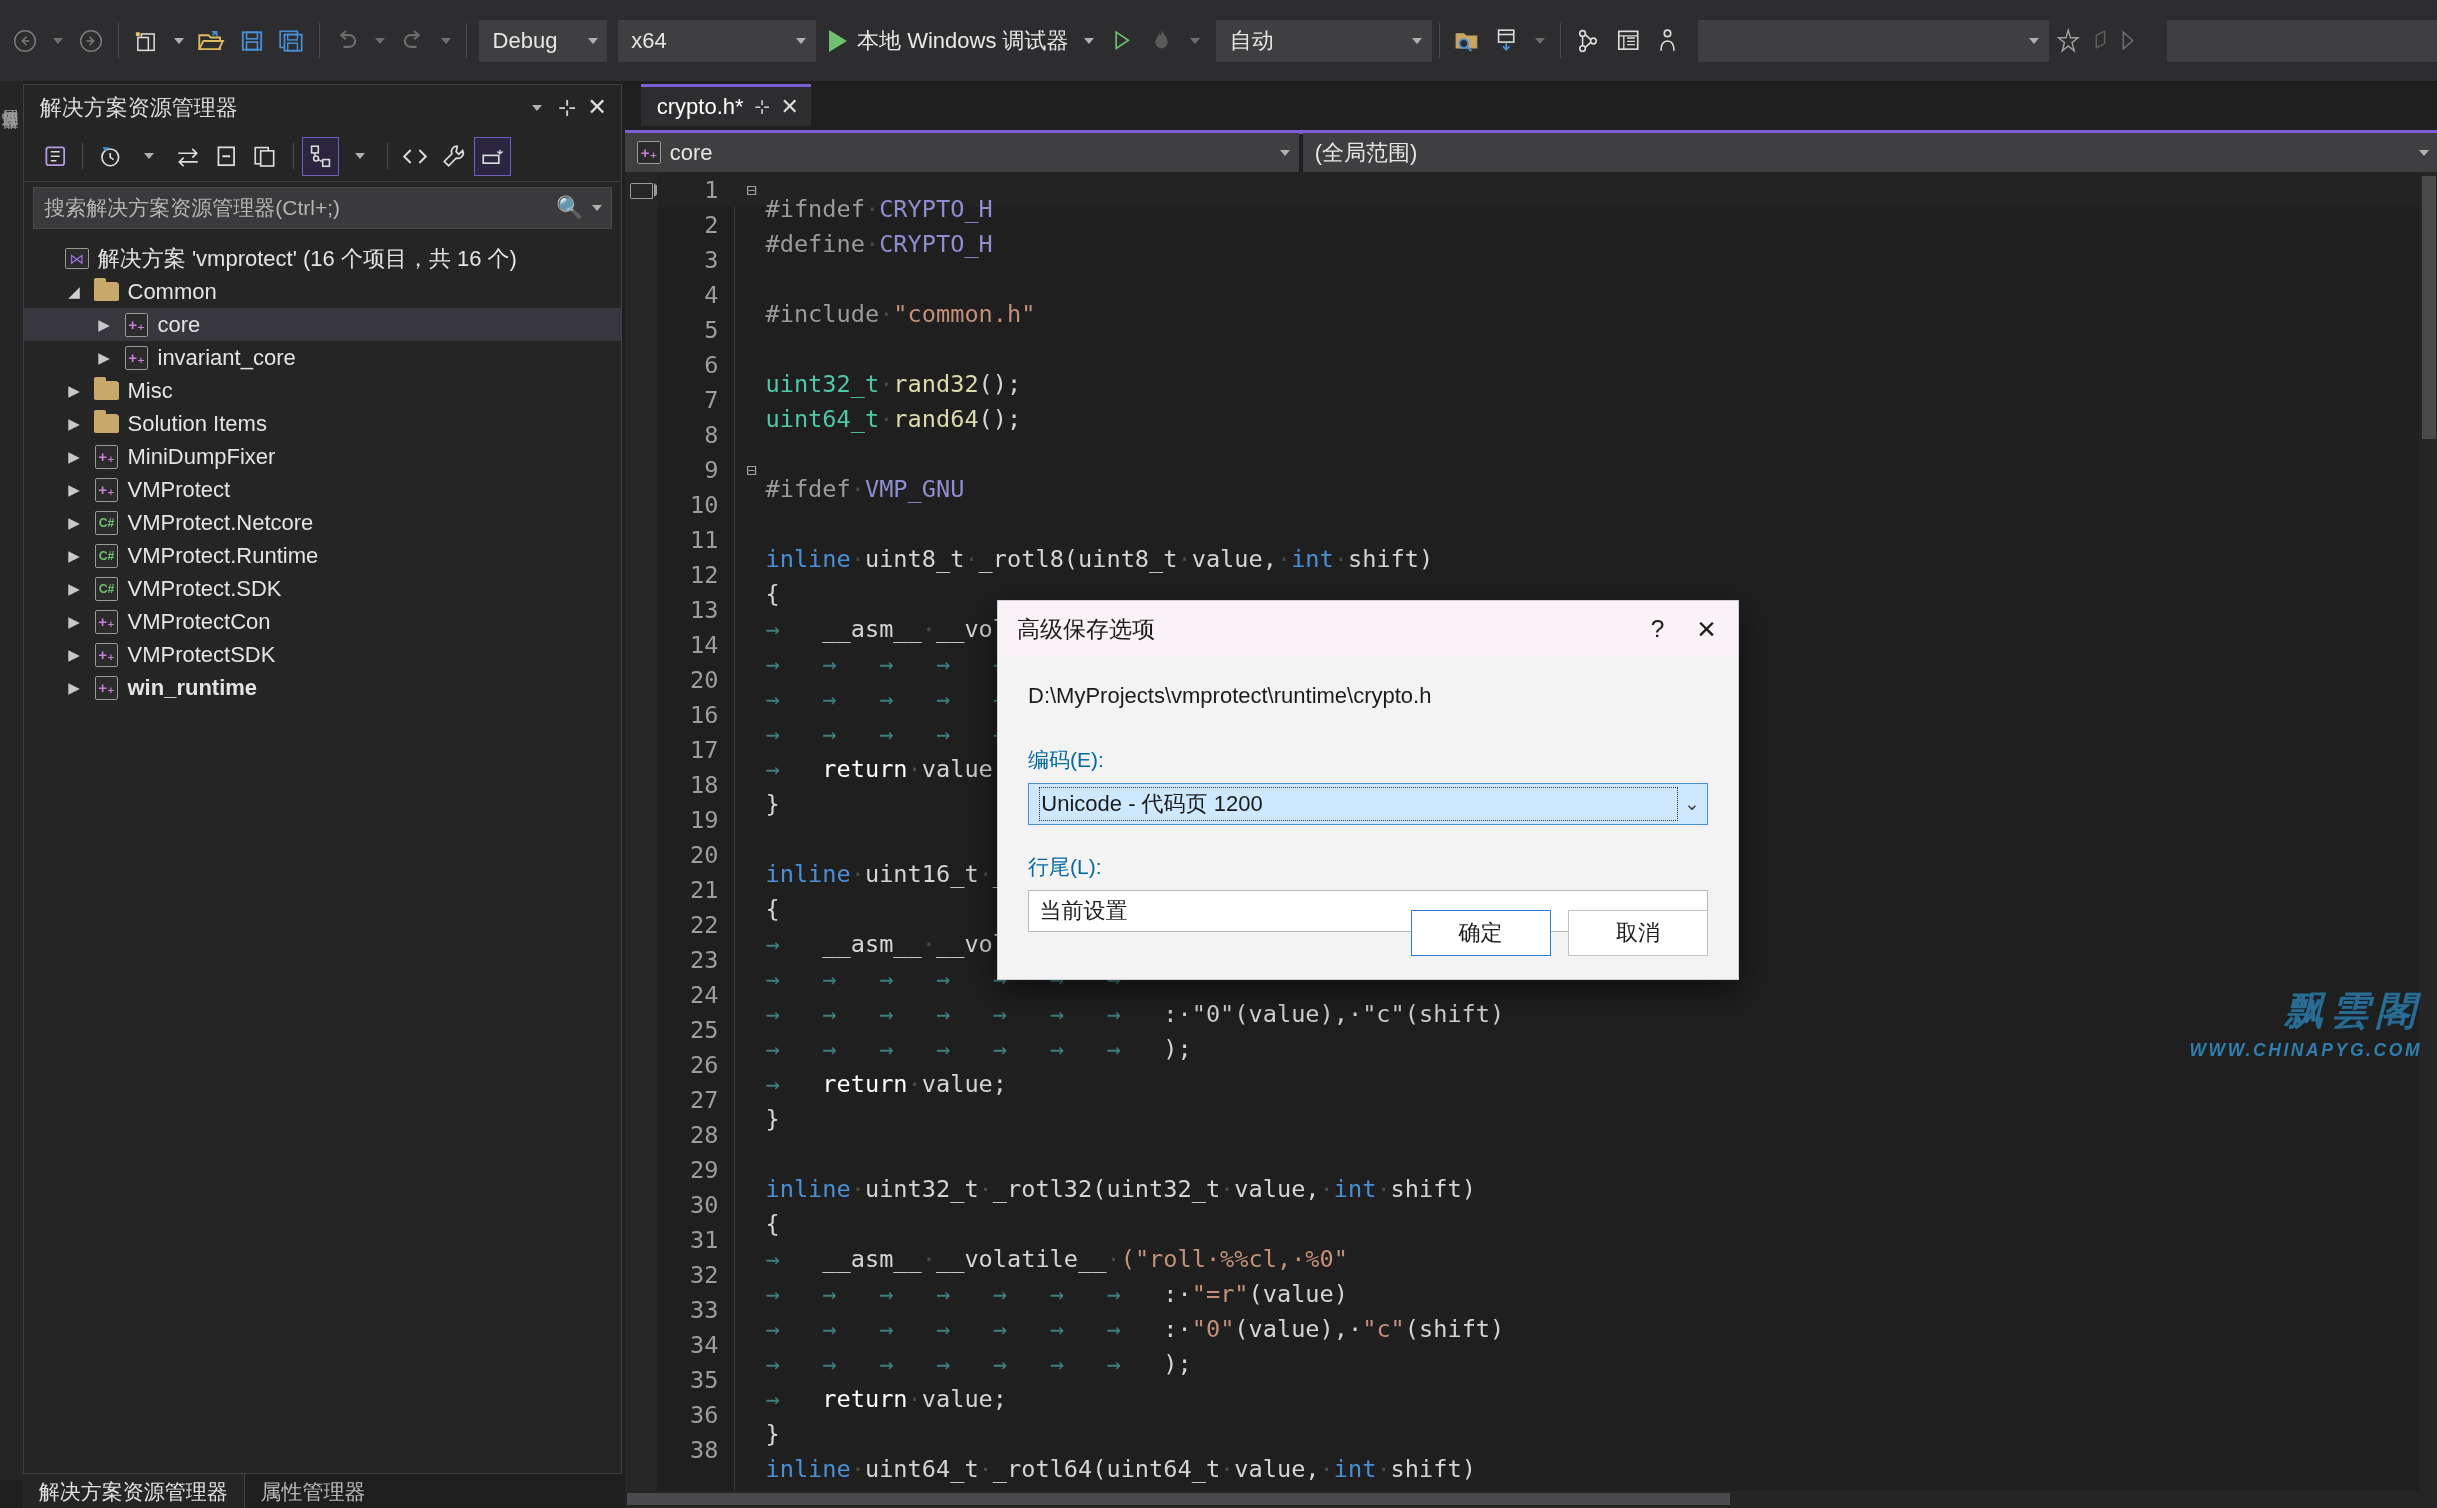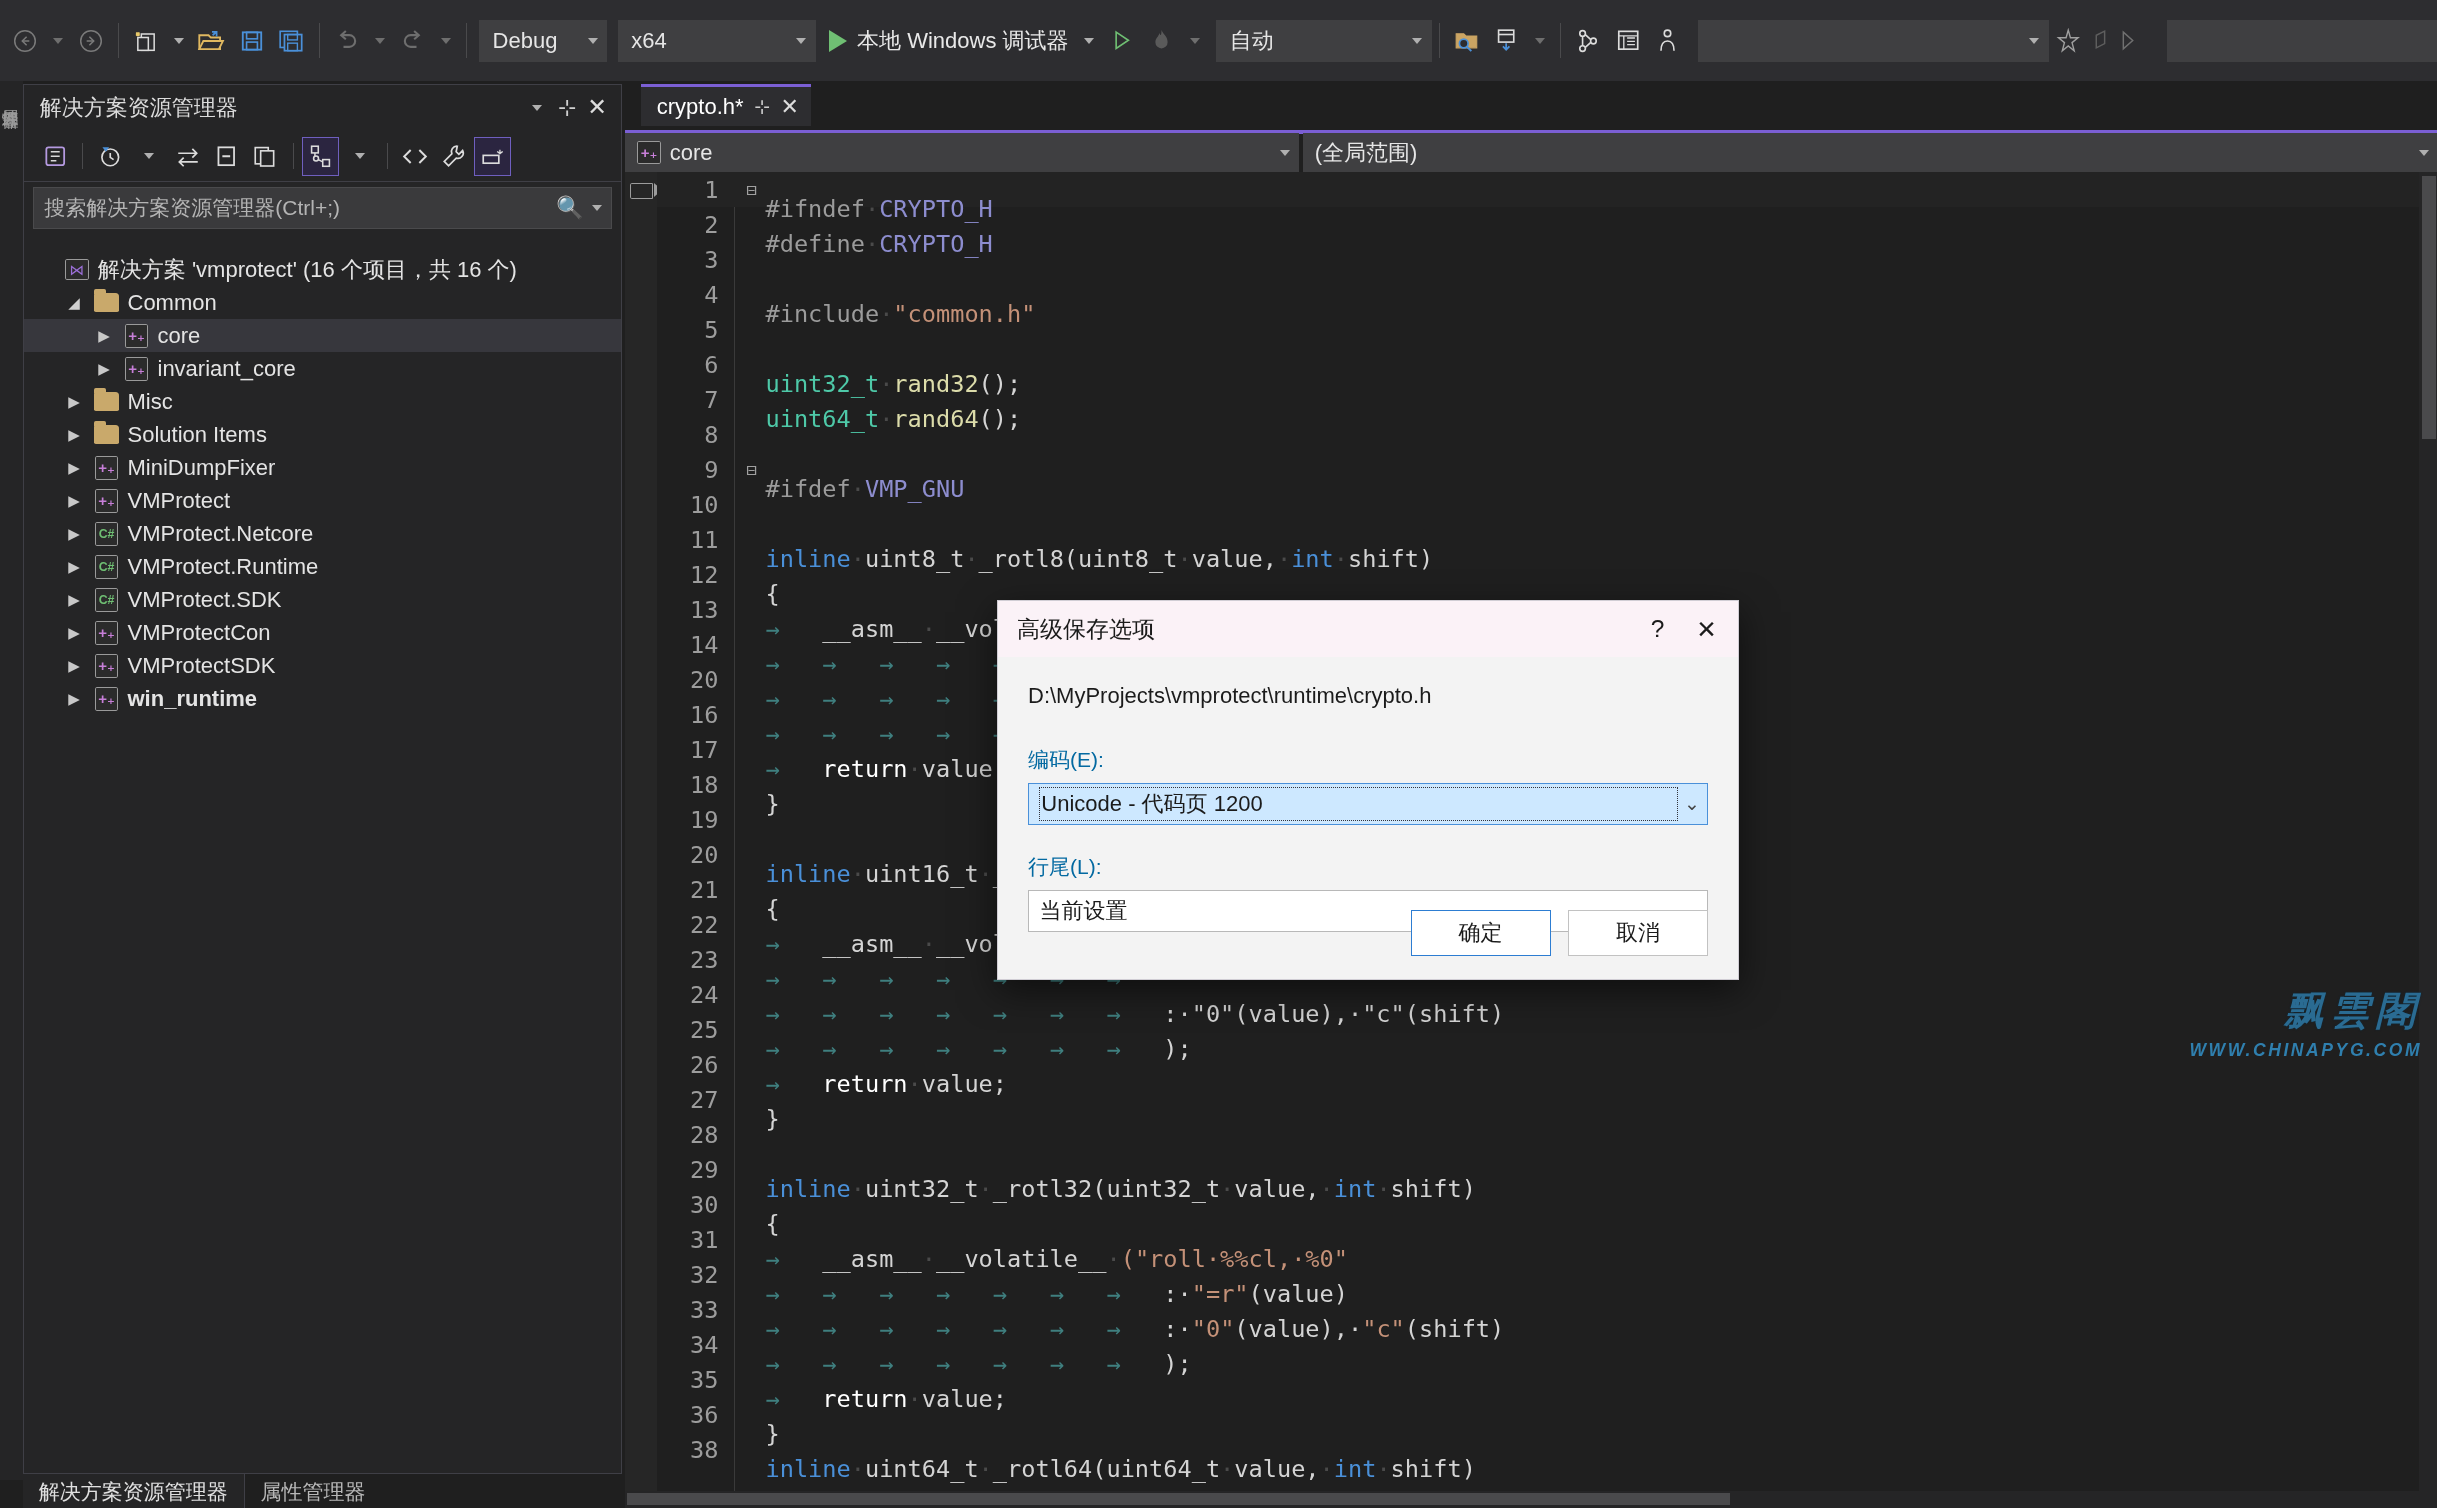--- a/index.html
+++ b/index.html
@@ -82,21 +82,21 @@
   .se-tsep { width: 0.9px; height: 26px; background: #4a4a4c; margin: 0 7px; }
 
   .se-search {
     height: 42px; margin: 5.3px 8.8px 0 8.8px; background: #3a3a3c; border: 0.9px solid #4a4a4c;
     display: flex; align-items: center; padding: 0 8.8px 0 10.5px;
   }
   .se-search .ph { flex: 1 1 auto; color: #b4b4b4; font-size: 21px; }
   .se-search .mag { color: #c8c8c8; font-size: 22px; }
   .se-search .caret { margin-left: 8.8px; }
 
-  .se-tree { flex: 1 1 auto; padding-top: 24px; overflow: hidden; }
+  .se-tree { flex: 1 1 auto; padding-top: 13px; overflow: hidden; }
   .row {
     height: 33px; display: flex; align-items: center; color: #e4e4e4; font-size: 22px;
     white-space: nowrap; padding-right: 5.3px;
   }
   .row.sel { background: #37373d; }
   .row .arrow { width: 30px; text-align: center; color: #c8c8c8; font-size: 15px; flex: 0 0 auto; }
   .row .arrow.open { color: #d0d0d0; }
   .row .ico { width: 35px; display: flex; align-items: center; justify-content: center; flex: 0 0 auto; }
   .row .lbl { padding-left: 3.5px; }
   .row.bold .lbl { font-weight: bold; }

